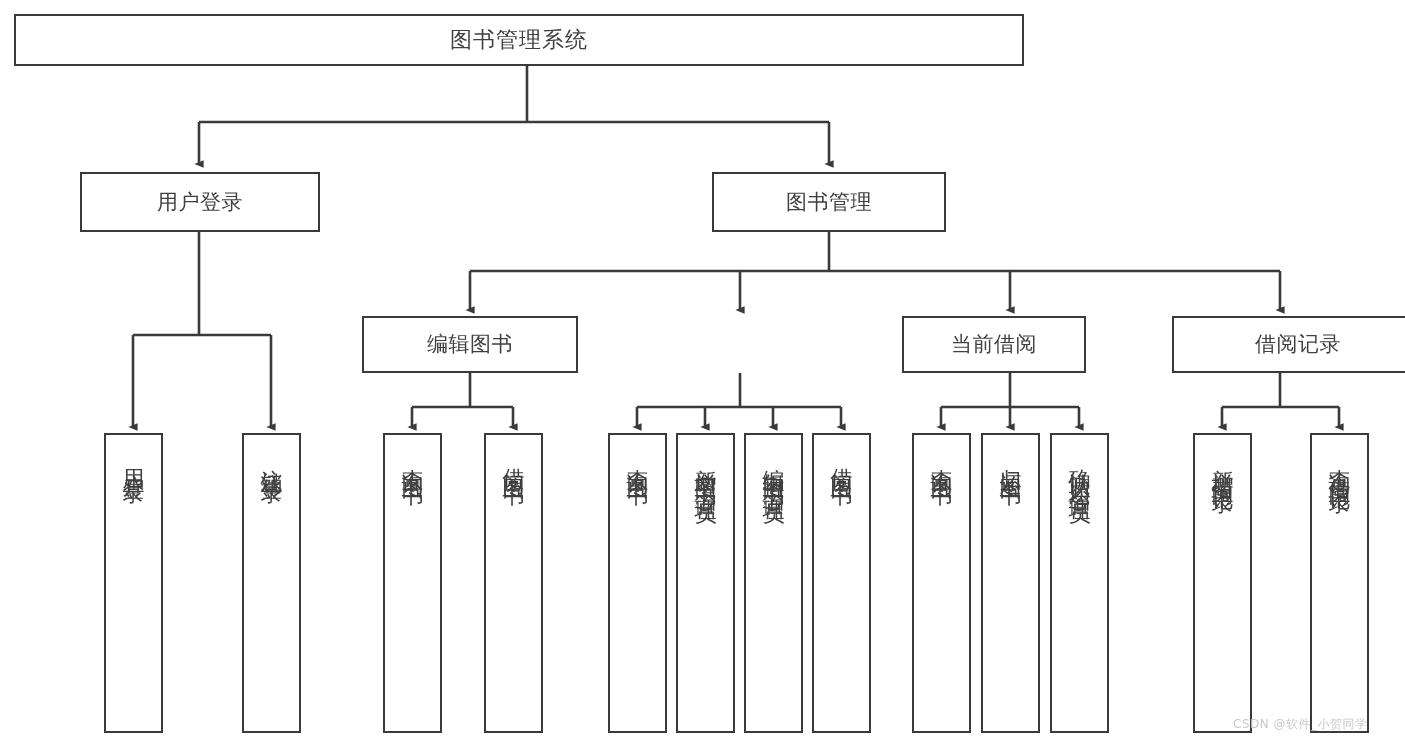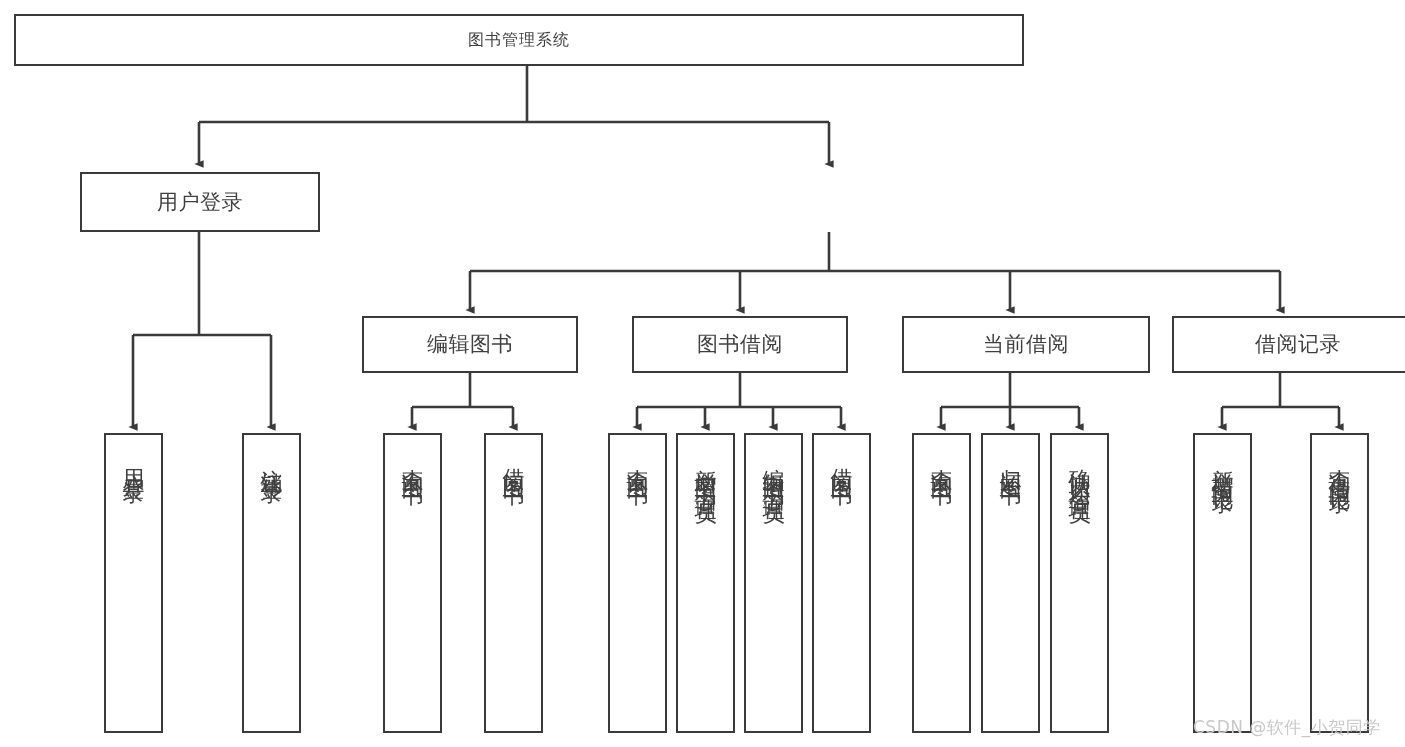--- a/index.html
+++ b/index.html
@@ -23,40 +23,41 @@
     display:block;
     text-align:center;
     line-height:1.18;
     color:#3f3f3f;
     white-space:nowrap;
   }
   .node.horizontal .node-label{
     font-size:21px;
     letter-spacing:0.5px;
   }
-  .node.root .node-label{font-size:16px;letter-spacing:1px;}
+  .node.root .node-label{font-size:22px;letter-spacing:1px;}
   .node.vertical{
     align-items:flex-start;
     padding-top:16px;
   }
   .node.vertical .node-label{
     writing-mode:vertical-rl;
     text-orientation:upright;
     font-size:22px;
     letter-spacing:5px;
     line-height:1;
     white-space:nowrap;
   }
   .watermark{
     position:absolute;
     color:#c9c9c9;
-    font-size:17px;
+    font-size:12px;
     letter-spacing:0.5px;
     white-space:nowrap;
     user-select:none;
+    padding-left:40px;
   }
 </style>
 </head>
 <body>
 
 <div id="diagram-root">
 
   <svg id="connectors" viewBox="0 0 1405 747" xmlns="http://www.w3.org/2000/svg">
     <defs>
       <marker id="arrow" markerWidth="10" markerHeight="10" refX="4.2" refY="5" orient="auto" markerUnits="userSpaceOnUse">
@@ -109,28 +110,28 @@
     </g>
   </svg>
 
   <div class="node root horizontal" style="left:14px;top:14px;width:1010px;height:52px;">
     <span class="node-label">图书管理系统</span>
   </div>
 
   <div class="node horizontal" style="left:80px;top:172px;width:240px;height:60px;">
     <span class="node-label">用户登录</span>
   </div>
+  <div class="node horizontal" style="left:712px;top:172px;width:234px;height:60px;">
+    <span class="node-label">图书管理</span>
+  </div>
 
   <div class="node horizontal" style="left:362px;top:316px;width:216px;height:57px;">
     <span class="node-label">编辑图书</span>
   </div>
-  <div class="node horizontal" style="left:632px;top:316px;width:216px;height:57px;">
-    <span class="node-label">图书借阅</span>
-  </div>
-  <div class="node horizontal" style="left:902px;top:316px;width:248px;height:57px;">
+  <div class="node horizontal" style="left:902px;top:316px;width:184px;height:57px;">
     <span class="node-label">当前借阅</span>
   </div>
   <div class="node horizontal" style="left:1172px;top:316px;width:252px;height:57px;">
     <span class="node-label">借阅记录</span>
   </div>
 
   <div class="node vertical" style="left:104px;top:433px;width:59px;height:300px;">
     <span class="node-label">用户登录</span>
   </div>
   <div class="node vertical" style="left:242px;top:433px;width:59px;height:300px;">

